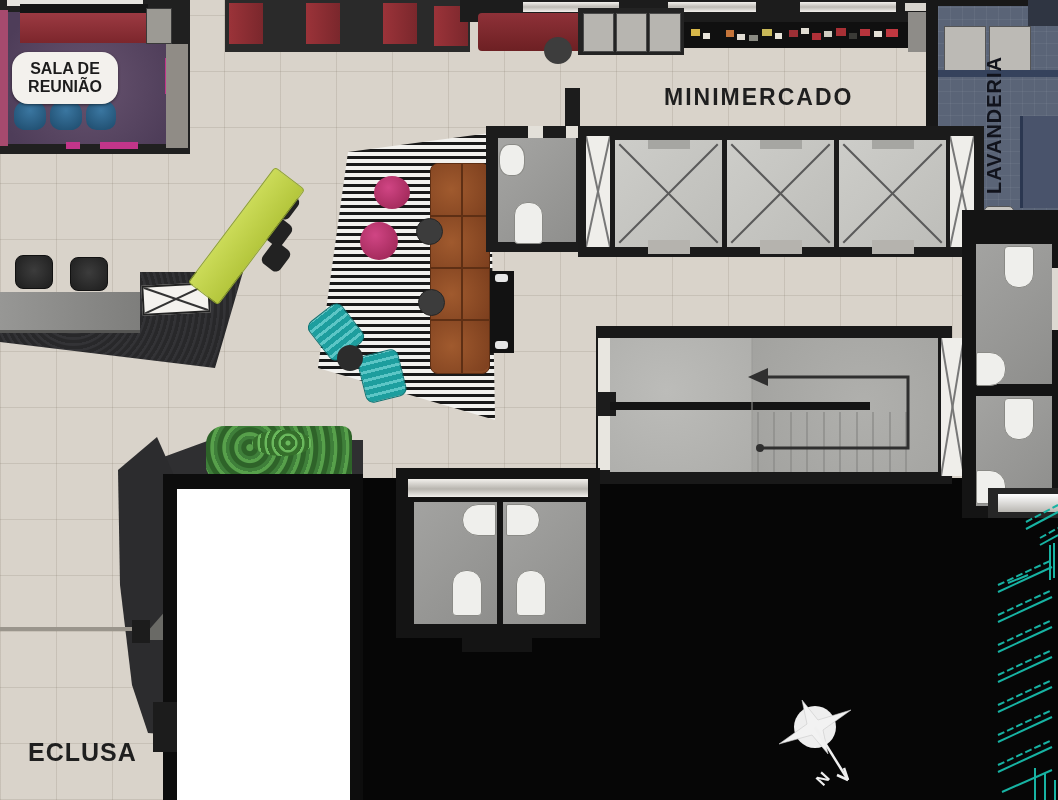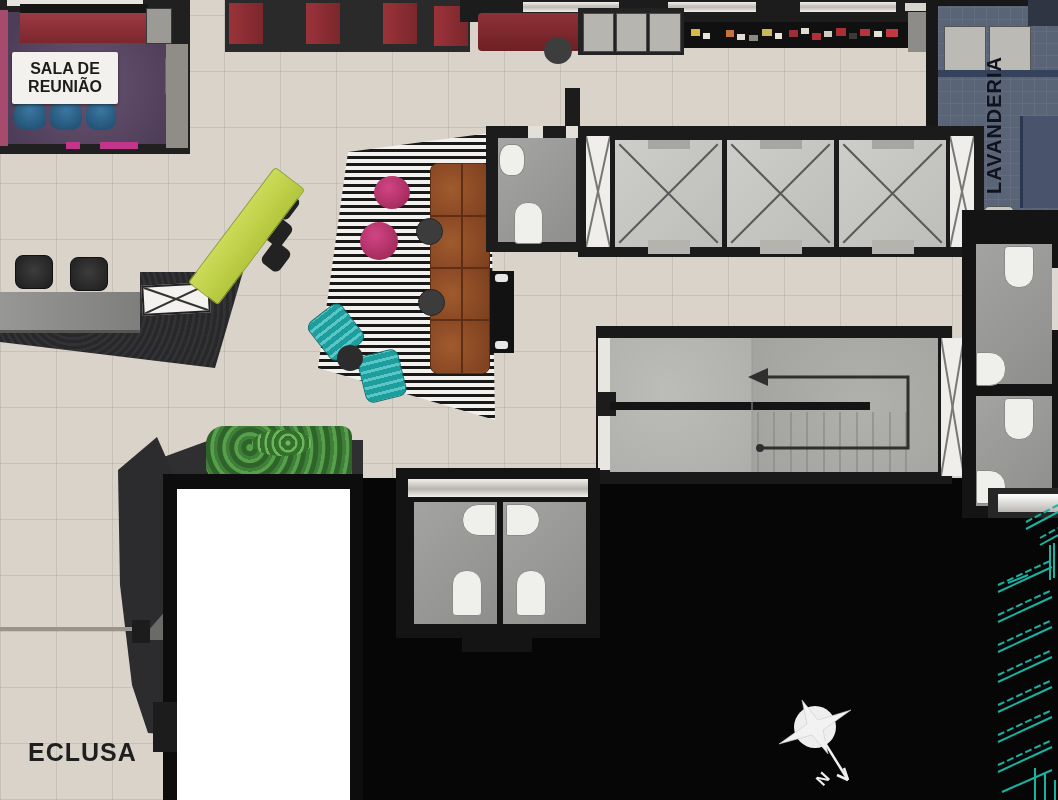--- a/index.html
+++ b/index.html
@@ -57,21 +57,21 @@
   <div class="abs" style="left:14px;top:100px;width:32px;height:30px;border-radius:45% 45% 35% 35%;
        background:radial-gradient(circle at 50% 35%, #3a76a0, #1d4a6b);"></div>
   <div class="abs" style="left:50px;top:100px;width:32px;height:30px;border-radius:45% 45% 35% 35%;
        background:radial-gradient(circle at 50% 35%, #3a76a0, #1d4a6b);"></div>
   <div class="abs" style="left:86px;top:100px;width:30px;height:30px;border-radius:45% 45% 35% 35%;
        background:radial-gradient(circle at 50% 35%, #3a76a0, #1d4a6b);"></div>
   <div class="abs" style="left:66px;top:142px;width:14px;height:7px;background:#c2358a;"></div>
   <div class="abs" style="left:100px;top:142px;width:38px;height:7px;background:#c2358a;"></div>
   <div class="abs" style="left:165px;top:58px;width:7px;height:36px;background:#c2358a;"></div>
   <div class="abs" style="left:166px;top:44px;width:22px;height:104px;background:#908c86;"></div>
-  <div class="abs" style="left:12px;top:52px;width:106px;height:52px;background:#f3f1ed;border-radius:2px;
+  <div class="abs" style="left:12px;top:52px;width:106px;height:52px;background:#f3f1ed;border-radius:16px;
        box-shadow:0 1px 3px rgba(0,0,0,.5);display:flex;flex-direction:column;align-items:center;justify-content:center;">
     <span style="font-weight:bold;font-size:16px;color:#1c1c1c;">SALA DE</span>
     <span style="font-weight:bold;font-size:16px;color:#1c1c1c;">REUNIÃO</span>
   </div>
 
   <div class="abs" style="left:225px;top:0;width:245px;height:52px;background:#2a2a2a;"></div>
   <div class="abs" style="left:229px;top:3px;width:34px;height:41px;background:linear-gradient(90deg,#9b3339,#7a272c);"></div>
   <div class="abs" style="left:306px;top:3px;width:34px;height:41px;background:linear-gradient(90deg,#9b3339,#7a272c);"></div>
   <div class="abs" style="left:383px;top:3px;width:34px;height:41px;background:linear-gradient(90deg,#9b3339,#7a272c);"></div>
   <div class="abs" style="left:434px;top:6px;width:34px;height:40px;background:linear-gradient(90deg,#9b3339,#7a272c);"></div>
@@ -105,20 +105,21 @@
   <div class="abs" style="left:824px;top:31px;width:8px;height:6px;background:#d0ccc0;"></div>
   <div class="abs" style="left:836px;top:28px;width:10px;height:8px;background:#a83035;"></div>
   <div class="abs" style="left:849px;top:33px;width:8px;height:6px;background:#3a3a36;"></div>
   <div class="abs" style="left:860px;top:29px;width:10px;height:7px;background:#b8343c;"></div>
   <div class="abs" style="left:874px;top:31px;width:8px;height:6px;background:#e4e0d6;"></div>
   <div class="abs" style="left:886px;top:29px;width:12px;height:8px;background:#c03840;"></div>
   <div class="abs" style="left:908px;top:12px;width:20px;height:40px;background:#8e8c88;"></div>
 
   <div class="abs wall" style="left:565px;top:88px;width:15px;height:45px;"></div>
 
+  <div class="lbl" style="left:664px;top:84px;font-size:23px;">MINIMERCADO</div>
 
   <div class="abs" style="left:926px;top:0;width:132px;height:218px;background:#181818;"></div>
   <div class="abs" style="left:938px;top:6px;width:120px;height:206px;
        background:repeating-linear-gradient(0deg, rgba(255,255,255,.05) 0 1px, transparent 1px 12px),
                   repeating-linear-gradient(90deg, rgba(255,255,255,.05) 0 1px, transparent 1px 12px), #5a6477;"></div>
   <div class="abs" style="left:1028px;top:0;width:30px;height:26px;background:#2f3542;"></div>
   <div class="abs" style="left:944px;top:26px;width:40px;height:44px;background:#bcbab5;border:1px solid #555;"></div>
   <div class="abs" style="left:989px;top:26px;width:40px;height:44px;background:#bcbab5;border:1px solid #555;"></div>
   <div class="abs" style="left:938px;top:70px;width:120px;height:7px;background:#35425c;"></div>
   <div class="abs" style="left:1020px;top:116px;width:38px;height:92px;background:#49536b;border-left:3px solid #2b3750;"></div>

